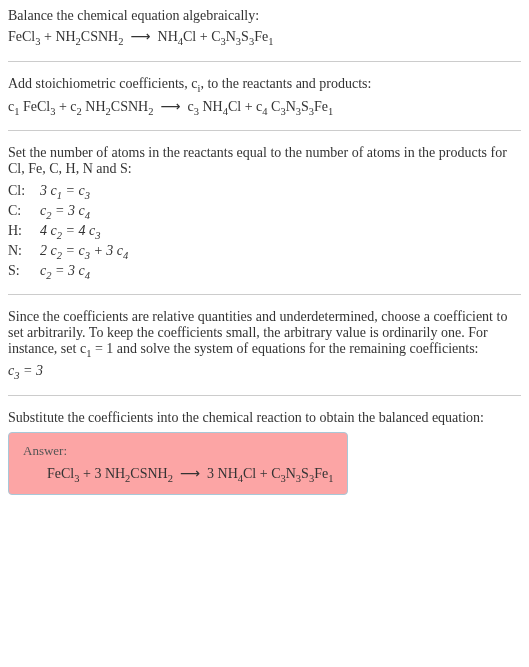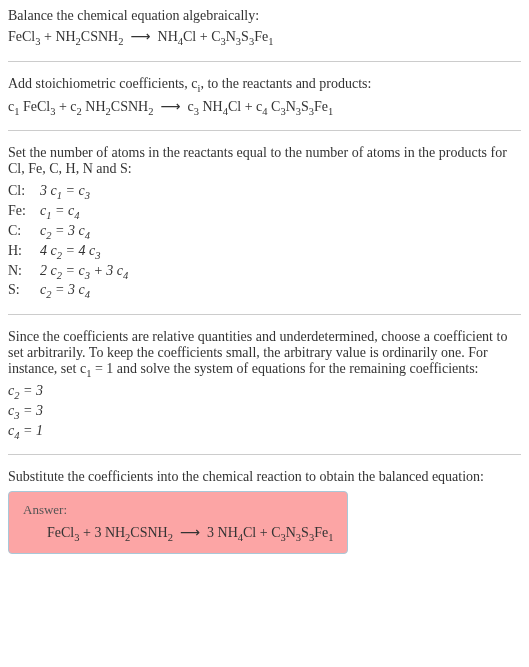--- a/index.html
+++ b/index.html
@@ -87,24 +87,20 @@
 <hr>
 
 <div class="section">
   <div>Set the number of atoms in the reactants equal to the number of atoms in the products for Cl, Fe, C, H, N and S:</div>
   <div class="table">
     <div class="table-row">
       <div class="table-label">Cl:</div>
       <div class="table-eq">3 <span class="italic">c</span><sub>1</sub> = <span class="italic">c</span><sub>3</sub></div>
     </div>
     <div class="table-row">
-      <div class="table-label">Fe:</div>
-      <div class="table-eq"><span class="italic">c</span><sub>1</sub> = <span class="italic">c</span><sub>4</sub></div>
-    </div>
-    <div class="table-row">
       <div class="table-label">C:</div>
       <div class="table-eq"><span class="italic">c</span><sub>2</sub> = 3 <span class="italic">c</span><sub>4</sub></div>
     </div>
     <div class="table-row">
       <div class="table-label">H:</div>
       <div class="table-eq">4 <span class="italic">c</span><sub>2</sub> = 4 <span class="italic">c</span><sub>3</sub></div>
     </div>
     <div class="table-row">
       <div class="table-label">N:</div>
       <div class="table-eq">2 <span class="italic">c</span><sub>2</sub> = <span class="italic">c</span><sub>3</sub> + 3 <span class="italic">c</span><sub>4</sub></div>
@@ -114,23 +110,21 @@
       <div class="table-eq"><span class="italic">c</span><sub>2</sub> = 3 <span class="italic">c</span><sub>4</sub></div>
     </div>
   </div>
 </div>
 
 <hr>
 
 <div class="section">
   <div>Since the coefficients are relative quantities and underdetermined, choose a coefficient to set arbitrarily. To keep the coefficients small, the arbitrary value is ordinarily one. For instance, set <span class="italic">c</span><sub>1</sub> = 1 and solve the system of equations for the remaining coefficients:</div>
   <div style="margin-top:4px;">
-    <div class="coeff-line"><span class="italic">c</span><sub>2</sub> = 3</div>
     <div class="coeff-line"><span class="italic">c</span><sub>3</sub> = 3</div>
-    <div class="coeff-line"><span class="italic">c</span><sub>4</sub> = 1</div>
   </div>
 </div>
 
 <hr>
 
 <div class="section">
   <div>Substitute the coefficients into the chemical reaction to obtain the balanced equation:</div>
   <div class="answer-box">
     <div class="answer-label">Answer:</div>
     <div class="answer-eq">FeCl<sub>3</sub> + 3 NH<sub>2</sub>CSNH<sub>2</sub> &nbsp;⟶&nbsp; 3 NH<sub>4</sub>Cl + C<sub>3</sub>N<sub>3</sub>S<sub>3</sub>Fe<sub>1</sub></div>

